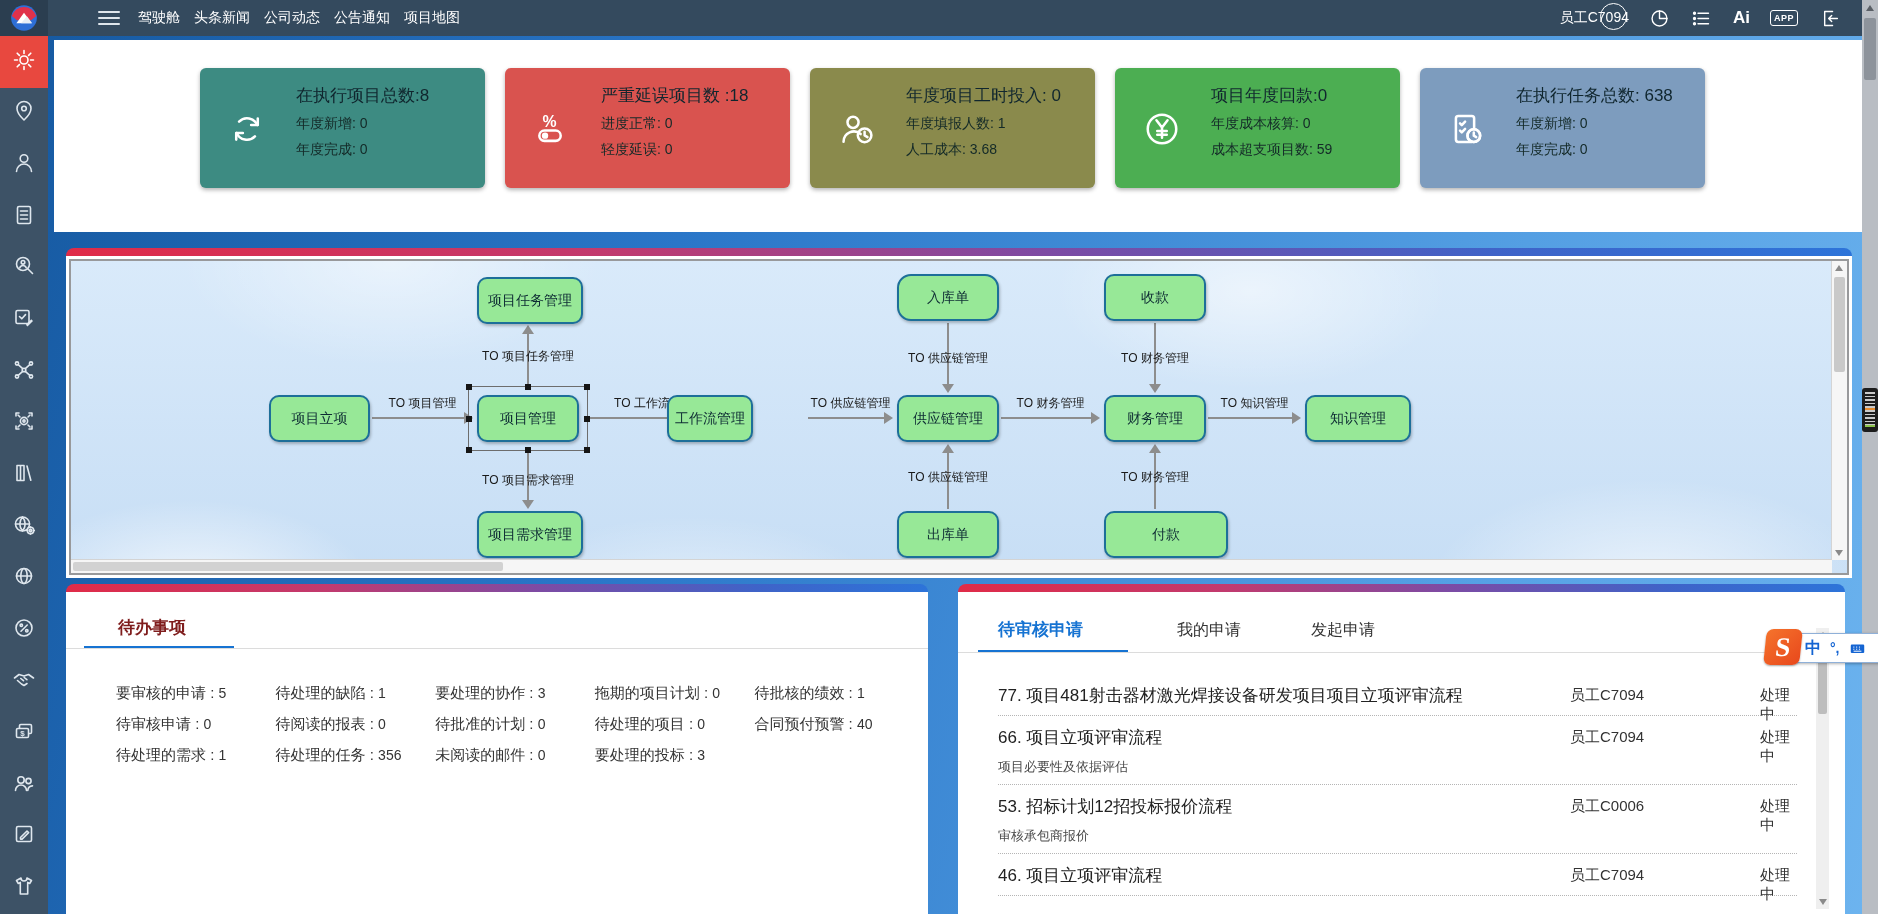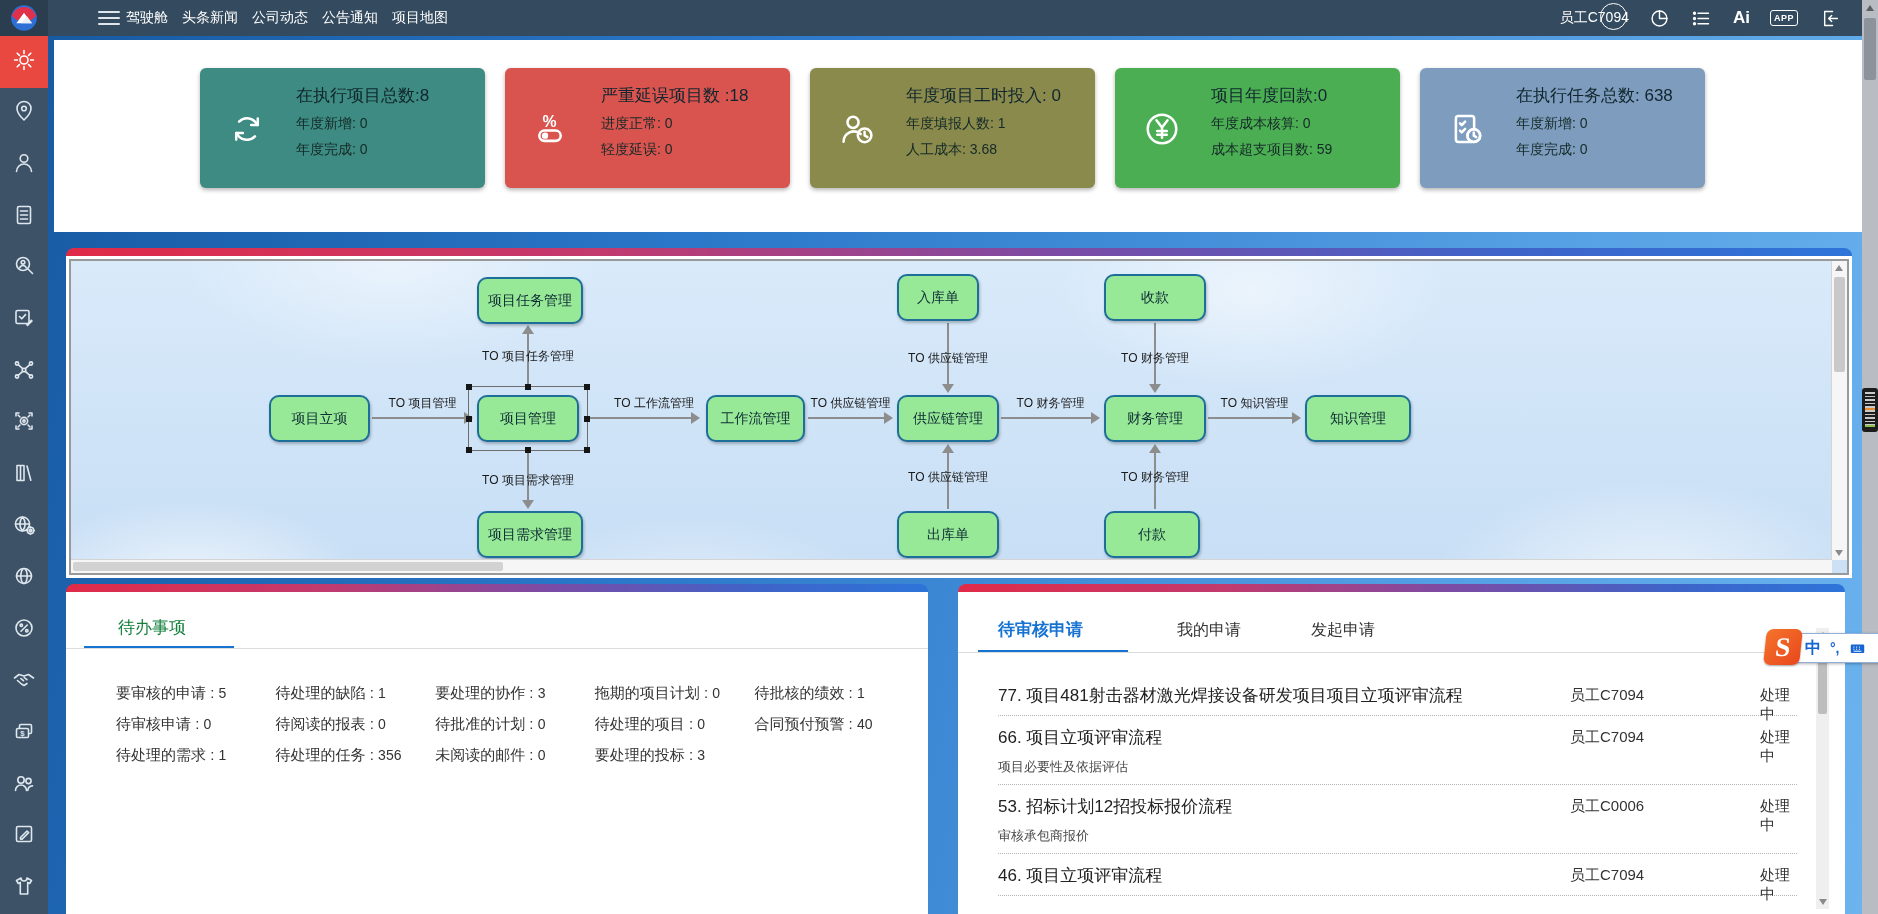--- a/index.html
+++ b/index.html
@@ -6,21 +6,21 @@
   body{
     width:1878px;height:914px;overflow:hidden;position:relative;
     font-family:"Liberation Sans","DejaVu Sans",sans-serif;
     background:linear-gradient(105deg,#15589f 0%,#2a76c8 35%,#549fe3 75%,#6db4ef 100%);
   }
   
   #navbar{position:absolute;top:0;left:0;width:1862px;height:36px;background:#344a5e;display:flex;align-items:center;z-index:30;}
   #logo-box{width:48px;height:36px;background:#2b3e50;display:flex;align-items:center;justify-content:center;flex:0 0 auto;cursor:pointer;}
   #hamburger{margin-left:50px;width:22px;height:14px;display:flex;flex-direction:column;justify-content:space-between;cursor:pointer;}
   #hamburger i{display:block;height:2px;background:#dfe6ec;border-radius:1px;}
-  #nav-menu{display:flex;align-items:center;margin-left:6px;}
+  #nav-menu{display:flex;align-items:center;margin-left:18px;}
   .nav-item{color:#fff;font-size:14px;margin-right:14px;cursor:pointer;white-space:nowrap;}
   #nav-right{margin-left:auto;display:flex;align-items:center;color:#fff;margin-right:22px;gap:20px;}
   #user-chip{position:relative;font-size:14px;display:flex;align-items:center;cursor:pointer;}
   .avatar-ring{position:absolute;left:40px;top:-6px;width:25px;height:25px;border:1.5px solid #fff;border-radius:50%;}
   .nav-ic{width:22px;height:22px;display:inline-flex;align-items:center;justify-content:center;cursor:pointer;color:#fff;}
   #ai{font-size:17px;font-weight:bold;cursor:pointer;}
   #app-badge{font-size:9px;font-weight:bold;border:1.5px solid #fff;border-radius:3px;padding:2px 3px;cursor:pointer;letter-spacing:.5px;}
   
   #sidebar{position:absolute;top:36px;left:0;width:48px;bottom:0;background:#3d5266;z-index:20;display:flex;flex-direction:column;}
   .side-item{flex:1 1 auto;display:flex;align-items:center;justify-content:center;color:#dfe7ee;cursor:pointer;}
@@ -65,21 +65,21 @@
   #canvas-vscroll .thumb{position:absolute;top:16px;left:2px;right:2px;height:95px;background:#c9c9c9;border-radius:2px;cursor:pointer;}
   #canvas-hscroll{position:absolute;left:0;bottom:0;height:13px;right:15px;background:#f6f6f6;border-top:1px solid #d4d4d4;}
   #canvas-hscroll .thumb{position:absolute;left:2px;top:2px;bottom:2px;width:430px;background:#d2d2d2;border-radius:2px;cursor:pointer;}
   .tri-up{width:0;height:0;border-left:4px solid transparent;border-right:4px solid transparent;border-bottom:6px solid #8a8a8a;position:absolute;left:3px;top:4px;}
   .tri-down{width:0;height:0;border-left:4px solid transparent;border-right:4px solid transparent;border-top:6px solid #8a8a8a;position:absolute;left:3px;bottom:4px;}
   
   .bottom-panel{position:absolute;top:584px;height:331px;}
   .panel-body{position:absolute;top:8px;left:0;right:0;bottom:0;background:#fff;}
   #todo-panel{left:66px;width:862px;}
   #approval-panel{left:958px;width:887px;}
-  .tab-blue{font-size:17px;font-weight:normal;color:#15803d;cursor:pointer;}
+  .tab-blue{font-size:17px;font-weight:bold;color:#7f1d1d;cursor:pointer;}
   .tab-underline{position:absolute;height:3px;background:#1673d2;}
   .tab-hr{position:absolute;left:0;right:0;height:1px;background:#dcdcdc;}
   #todo-tab{position:absolute;left:52px;top:24px;}
   #todo-grid{position:absolute;left:50px;top:92px;right:26px;display:grid;grid-template-columns:repeat(5,1fr);row-gap:26px;font-size:15px;color:#333;gap:12px;}
   .todo-item{cursor:pointer;white-space:nowrap;}
   .todo-item .v{font-size:14px;}
   .appr-tab{position:absolute;top:28px;font-size:16px;color:#333;cursor:pointer;}
   .appr-tab.active{font-weight:bold;font-size:17px;color:#1673d2;}
   #appr-rows{position:absolute;left:40px;right:48px;top:82px;}
   .appr-row{position:relative;padding:10px 0 8px 0;border-bottom:1px dotted #b5b5b5;cursor:pointer;}
@@ -358,41 +358,41 @@
           <div class="arrow-line" style="left: 876px; top: 191px; width: 2px; height: 57px;"></div>
           <div class="arrow-head" style="left: 871px; top: 183px; border-left: 6px solid transparent; border-right: 6px solid transparent; border-bottom: 9px solid rgb(141, 141, 141);"></div>
           <div class="arrow-label" style="left: 877px; top: 207.5px;">TO 供应链管理</div>
           <div class="arrow-line" style="left: 1083px; top: 62px; width: 2px; height: 62px;"></div>
           <div class="arrow-head" style="left: 1078px; top: 123px; border-left: 6px solid transparent; border-right: 6px solid transparent; border-top: 9px solid rgb(141, 141, 141);"></div>
           <div class="arrow-label" style="left: 1084px; top: 89px;">TO 财务管理</div>
           <div class="arrow-line" style="left: 1083px; top: 191px; width: 2px; height: 57px;"></div>
           <div class="arrow-head" style="left: 1078px; top: 183px; border-left: 6px solid transparent; border-right: 6px solid transparent; border-bottom: 9px solid rgb(141, 141, 141);"></div>
           <div class="arrow-label" style="left: 1084px; top: 207.5px;">TO 财务管理</div>
           <div class="flow-node" style="left: 406px; top: 16px; width: 106px;">项目任务管理</div>
-          <div class="flow-node" style="left: 826px; top: 13px; width: 82px;">入库单</div>
+          <div class="flow-node" style="left: 826px; top: 13px; width: 102px; border-radius: 14px;">入库单</div>
           <div class="flow-node" style="left: 1033px; top: 13px; width: 102px;">收款</div>
           <div class="flow-node" style="left: 198px; top: 134px; width: 101px;">项目立项</div>
           <div class="sel-rect" style="left: 397px; top: 125px; width: 118px; height: 63px;">
             <div class="handle" style="left: calc(0% - 3px); top: calc(0% - 3px);"></div>
             <div class="handle" style="left: calc(50% - 3px); top: calc(0% - 3px);"></div>
             <div class="handle" style="left: calc(100% - 3px); top: calc(0% - 3px);"></div>
             <div class="handle" style="left: calc(0% - 3px); top: calc(50% - 3px);"></div>
             <div class="handle" style="left: calc(100% - 3px); top: calc(50% - 3px);"></div>
             <div class="handle" style="left: calc(0% - 3px); top: calc(100% - 3px);"></div>
             <div class="handle" style="left: calc(50% - 3px); top: calc(100% - 3px);"></div>
             <div class="handle" style="left: calc(100% - 3px); top: calc(100% - 3px);"></div>
           </div>
           <div class="flow-node" style="left: 406px; top: 134px; width: 102px;">项目管理</div>
-          <div class="flow-node" style="left: 635px; top: 134px; width: 99px;">工作流管理</div>
+          <div class="flow-node" style="left: 596px; top: 134px; width: 86px;">工作流管理</div>
           <div class="flow-node" style="left: 826px; top: 134px; width: 102px;">供应链管理</div>
           <div class="flow-node" style="left: 1033px; top: 134px; width: 102px;">财务管理</div>
           <div class="flow-node" style="left: 1234px; top: 134px; width: 106px;">知识管理</div>
           <div class="flow-node" style="left: 406px; top: 250px; width: 106px;">项目需求管理</div>
           <div class="flow-node" style="left: 826px; top: 250px; width: 102px; text-align: center;">出库单</div>
-          <div class="flow-node" style="left: 1033px; top: 250px; width: 96px;">付款</div>
+          <div class="flow-node" style="left: 1033px; top: 250px; width: 124px;">付款</div>
         </div>
       <div id="canvas-vscroll">
         <span class="tri-up"></span>
           <div class="thumb"></div>
           <span class="tri-down"></span>
       </div>
       <div id="canvas-hscroll">
         <div class="thumb"></div>
       </div>
     </div>

